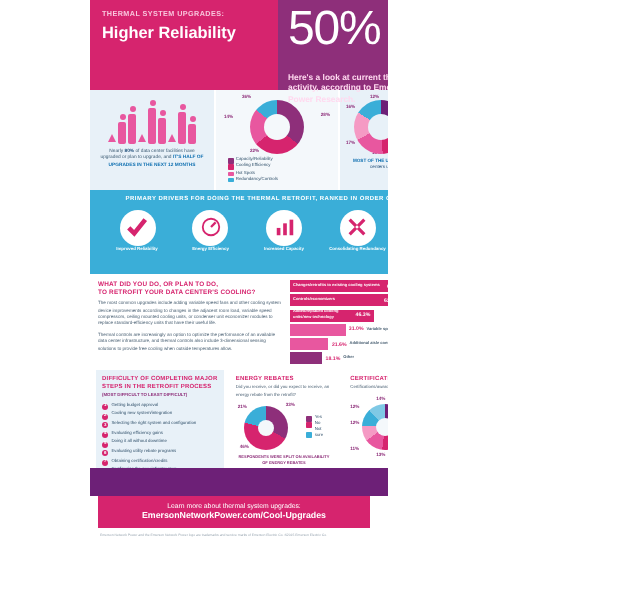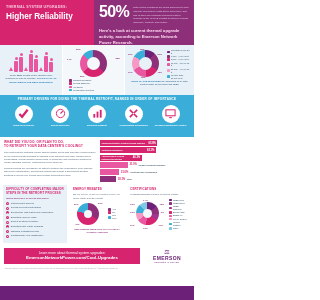--- a/index.html
+++ b/index.html
@@ -1,27 +1,27 @@
 <!DOCTYPE html>
 <html><head>
 <meta charset="utf-8">
 <style>
   * { box-sizing: border-box; margin:0; padding:0; }
   html,body { width:194px; height:300px; overflow:hidden; background:#fff;
     font-family:"Liberation Sans", sans-serif; }
-  .page { width:194px; height:300px; position:relative; background:#ffffff; }
+  .page { width:194px; height:248px; position:relative; background:#ffffff;margin-left:45px; }
 
   
   .header { display:flex; height:45px; }
   .hdr-left { width:94px; background:#d6246e; padding:5px 6px 4px 6px; color:#fff; }
   .hdr-kicker { font-size:3.6px; letter-spacing:.22px; font-weight:bold; color:#f9c6dd; text-transform:uppercase; line-height:1.35; }
   .hdr-title { font-size:8.2px; font-weight:bold; line-height:1.18; margin-top:2.5px; }
   .hdr-right { width:100px; background:#8e2f7a; color:#fff; padding:4px 5px; position:relative; }
   .hdr-flex { display:flex; align-items:flex-start; gap:4px; }
-  .big50 { font-size:16px; font-weight:bold; line-height:.95; letter-spacing:-.6px; }
+  .big50 { font-size:24px; font-weight:normal; line-height:.95; letter-spacing:-.6px; }
   .hdr-para { font-size:2.5px; line-height:1.5; color:#e6c9e4; flex:1; padding-top:2px; }
   .hdr-sub { font-size:4.2px; font-weight:bold; line-height:1.35; margin-top:3.5px; color:#ffd9ef; }
 
   
   .band2 { display:flex; height:50px; background:#eef5fa; }
   .p1 { width:62px; background:#e8f1f8; padding:3px; position:relative; }
   .p2 { width:62px; background:#f4f8fb; padding:3px; border-left:1px solid #fff; }
   .p3 { width:70px; background:#e8f1f8; padding:3px; border-left:1px solid #fff; }
 
   .people { display:flex; align-items:flex-end; justify-content:center; gap:1px; height:24px; padding-top:2px;}

